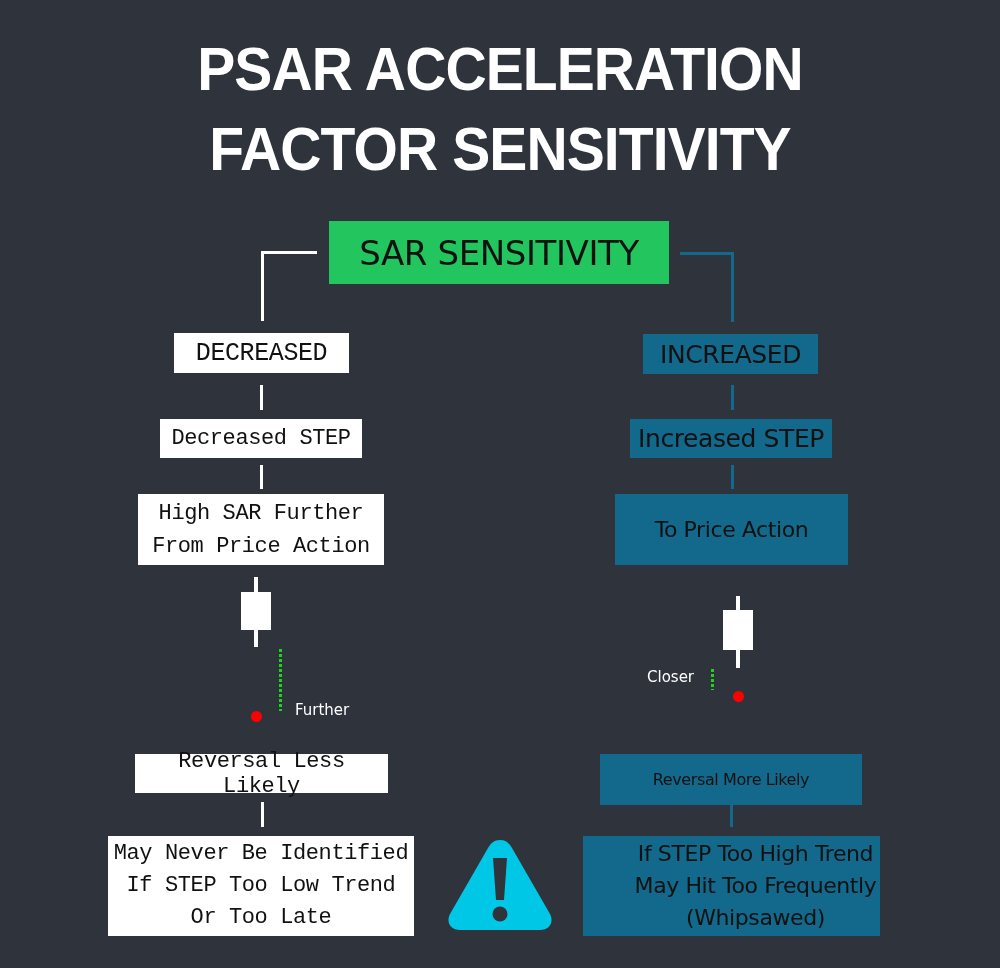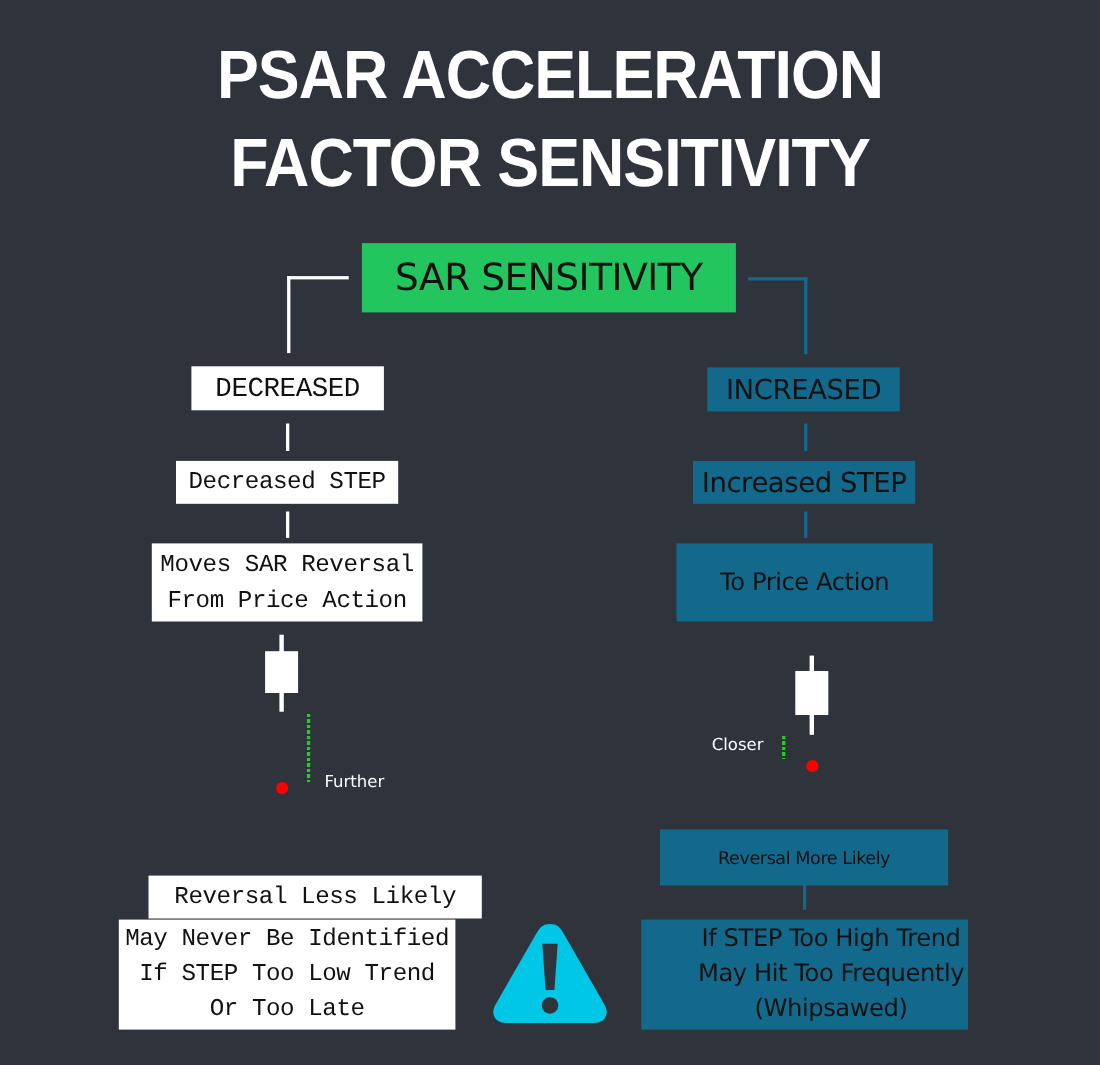--- a/index.html
+++ b/index.html
@@ -58,32 +58,32 @@
 
 <div class="box white" style="left:174px; top:333px; width:175px; height:40px; font-size:25px;">
   <span>DECREASED</span>
 </div>
 <div class="line w" style="left:260px; top:385px; width:3px; height:25px;"></div>
 <div class="box white" style="left:160px; top:419px; width:202px; height:39px; font-size:22px;">
   <span>Decreased STEP</span>
 </div>
 <div class="line w" style="left:260px; top:465px; width:3px; height:24px;"></div>
 <div class="box white" style="left:138px; top:494px; width:246px; height:71px; font-size:22px; flex-direction:column; line-height:33px;">
-  <span>Moves SAR Reversal</span>
+  <span>High SAR Further</span>
   <span>From Price Action</span>
 </div>
 
 <div class="candle-wick" style="left:254px; top:577px; height:16px;"></div>
 <div class="candle-body" style="left:241px; top:592px; width:30px; height:38px;"></div>
 <div class="candle-wick" style="left:254px; top:629px; height:18px;"></div>
 <div class="dots" style="left:279px; top:649px; height:62px;"></div>
 <div class="label-small" style="left:295px; top:670px;margin-top:31px;">Further</div>
 <div class="red-dot" style="left:251px; top:711px;"></div>
 
-<div class="box white" style="left:135px; top:796px; width:303px; height:39px; font-size:22px;">
+<div class="box white" style="left:135px; top:754px; width:253px; height:39px; font-size:22px;">
   <span>Reversal Less Likely</span>
 </div>
 <div class="line w" style="left:261px; top:802px; width:3px; height:25px;"></div>
 <div class="box white" style="left:108px; top:836px; width:306px; height:100px; font-size:22px; flex-direction:column; line-height:32px;">
   <span>May Never Be Identified</span>
   <span>If STEP Too Low Trend</span>
   <span>Or Too Late</span>
 </div>
 
 <div style="position:absolute; left:444px; top:834px; width:112px; height:100px;">

